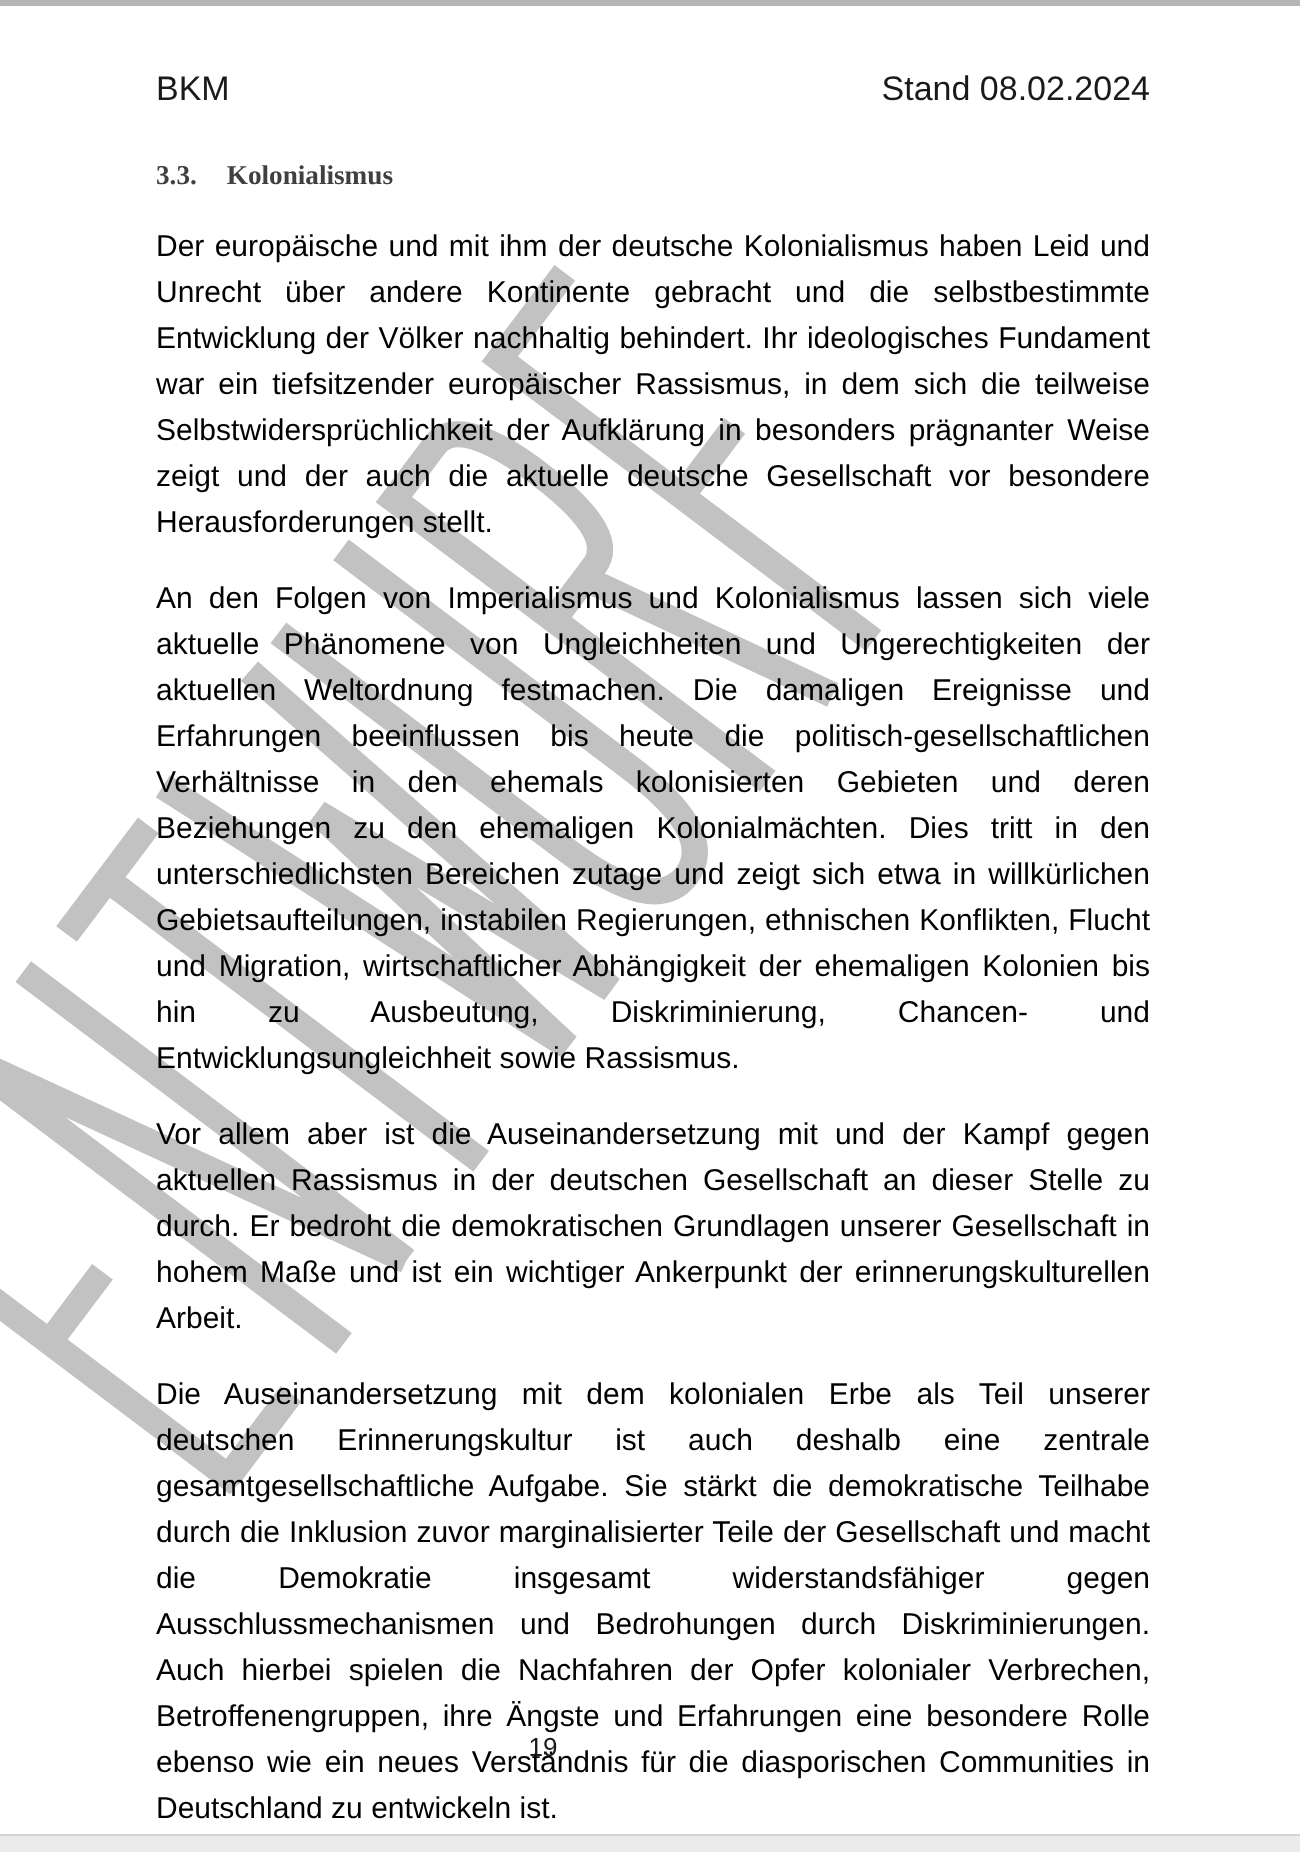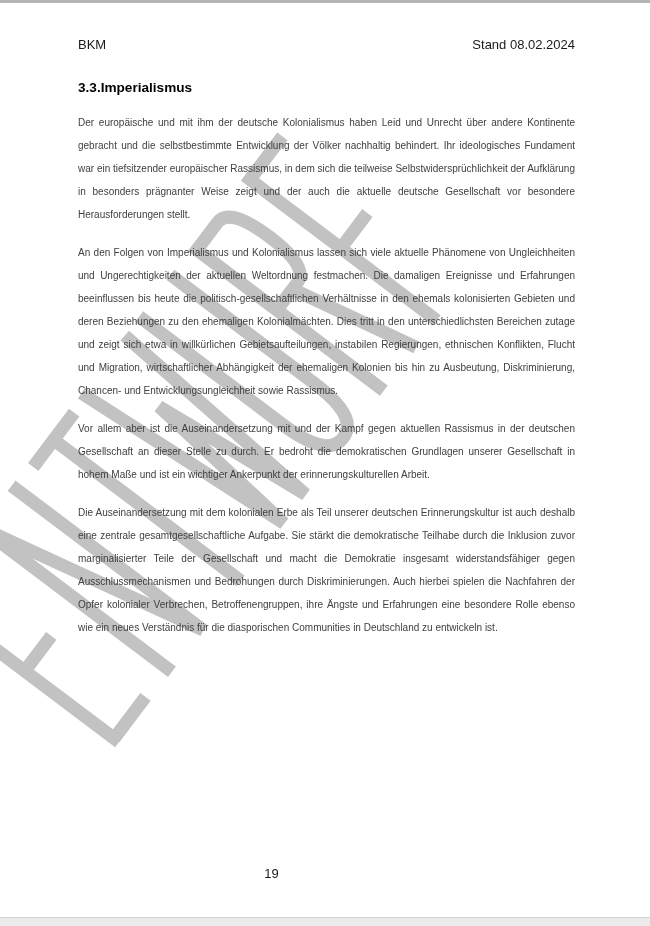--- a/index.html
+++ b/index.html
@@ -29,32 +29,32 @@
     position: absolute; top: 0; left: 0;
     width: 650px; height: 926px;
     z-index: 1; pointer-events: none;
   }
   .content {
     position: relative; z-index: 2;
     padding: 37px 75px 0 78px;
   }
   .doc-header {
     display: flex; justify-content: space-between;
-    font-size: 13px; line-height: 15px; color: #1a1a1a;
+    font-size: 17px; line-height: 15px; color: #1a1a1a;
   }
   .heading {
     margin: 28px 0 0 0;
     font-size: 13.6px; font-weight: bold;
-    display: flex; color: #000000;
+    display: flex; gap: 15px; color: #404040; font-family: Liberation Serif, serif;
   }
   .body-par {
     margin: 15px 0 0 0;
-    font-size: 10px; line-height: 23px;
+    font-size: 15px; line-height: 23px;
     text-align: justify; text-justify: inter-word;
-    color: #404040; hyphens: none;
+    color: #000000; hyphens: none;
   }
   .body-par.first { margin-top: 16px; }
   .page-footer {
     position: absolute; top: 866px; left: 0;
     width: 543px; text-align: center;
     font-size: 13px; color: #1a1a1a; z-index: 2;
   }
 </style>
 </head>
 <body>
@@ -77,21 +77,21 @@
 
   <div class="content">
 
     <div class="doc-header">
       <span>BKM</span>
       <span>Stand 08.02.2024</span>
     </div>
 
     <div class="heading">
       <span>3.3.</span>
-      <span>Imperialismus</span>
+      <span>Kolonialismus</span>
     </div>
 
     <p class="body-par first">Der europäische und mit ihm der deutsche Kolonialismus haben Leid und Unrecht über andere Kontinente gebracht und die selbstbestimmte Entwicklung der Völker nachhaltig behindert. Ihr ideologisches Fundament war ein tiefsitzender europäischer Rassismus, in dem sich die teilweise Selbstwidersprüchlichkeit der Aufklärung in besonders prägnanter Weise zeigt und der auch die aktuelle deutsche Gesellschaft vor besondere Herausforderungen stellt.</p>
     <p class="body-par">An den Folgen von Imperialismus und Kolonialismus lassen sich viele aktuelle Phänomene von Ungleichheiten und Ungerechtigkeiten der aktuellen Weltordnung festmachen. Die damaligen Ereignisse und Erfahrungen beeinflussen bis heute die politisch-gesellschaftlichen Verhältnisse in den ehemals kolonisierten Gebieten und deren Beziehungen zu den ehemaligen Kolonialmächten. Dies tritt in den unterschiedlichsten Bereichen zutage und zeigt sich etwa in willkürlichen Gebietsaufteilungen, instabilen Regierungen, ethnischen Konflikten, Flucht und Migration, wirtschaftlicher Abhängigkeit der ehemaligen Kolonien bis hin zu Ausbeutung, Diskriminierung, Chancen- und Entwicklungsungleichheit sowie Rassismus.</p>
     <p class="body-par">Vor allem aber ist die Auseinandersetzung mit und der Kampf gegen aktuellen Rassismus in der deutschen Gesellschaft an dieser Stelle zu durch. Er bedroht die demokratischen Grundlagen unserer Gesellschaft in hohem Maße und ist ein wichtiger Ankerpunkt der erinnerungskulturellen Arbeit.</p>
     <p class="body-par">Die Auseinandersetzung mit dem kolonialen Erbe als Teil unserer deutschen Erinnerungskultur ist auch deshalb eine zentrale gesamtgesellschaftliche Aufgabe. Sie stärkt die demokratische Teilhabe durch die Inklusion zuvor marginalisierter Teile der Gesellschaft und macht die Demokratie insgesamt widerstandsfähiger gegen Ausschlussmechanismen und Bedrohungen durch Diskriminierungen. Auch hierbei spielen die Nachfahren der Opfer kolonialer Verbrechen, Betroffenengruppen, ihre Ängste und Erfahrungen eine besondere Rolle ebenso wie ein neues Verständnis für die diasporischen Communities in Deutschland zu entwickeln ist.</p>
 
   </div>
 
   <div class="page-footer">19</div>

